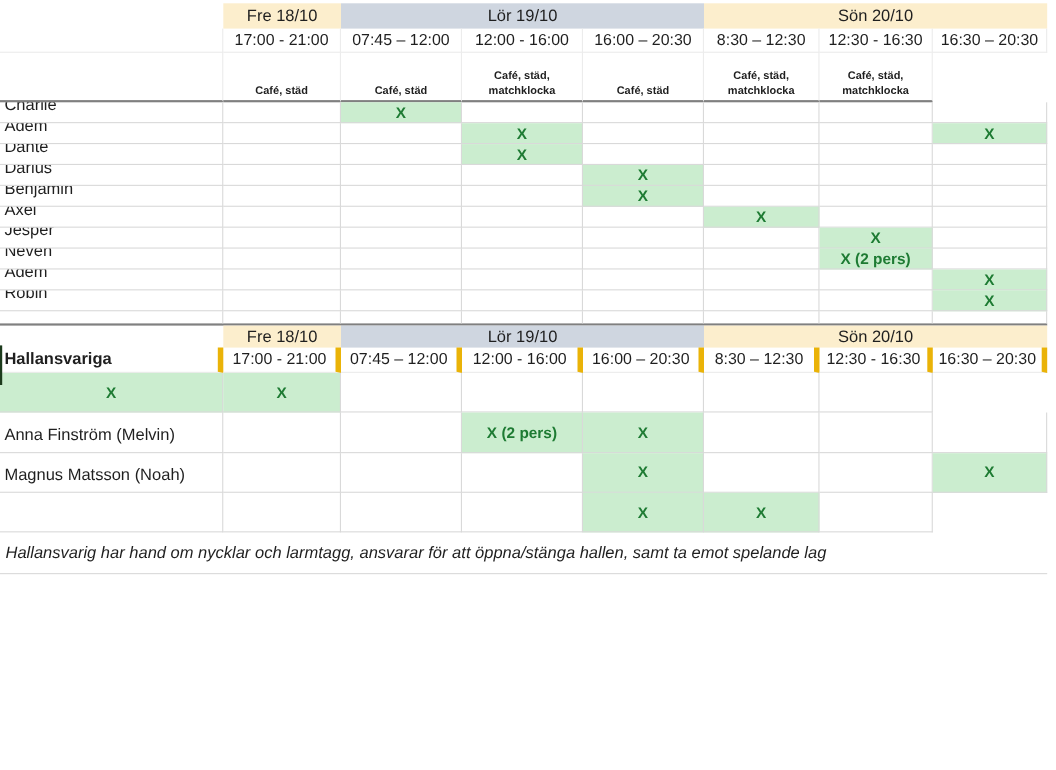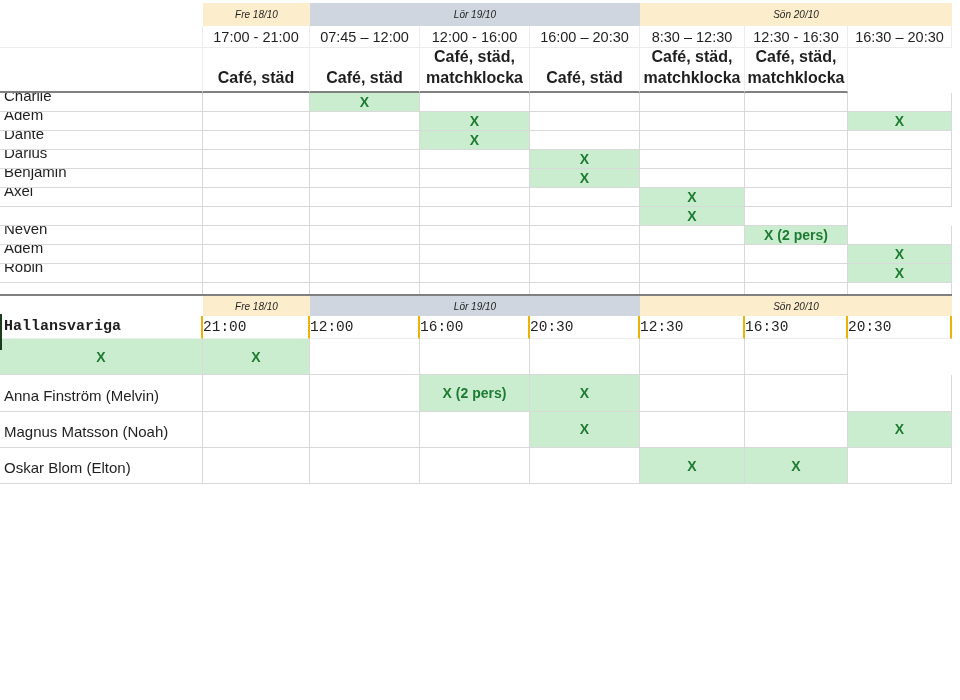--- a/index.html
+++ b/index.html
@@ -13,43 +13,43 @@
   }
   html,body{margin:0;padding:0;background:#ffffff;}
   body{font-family:"Liberation Sans", sans-serif; color:var(--ink);}
   .sheet{position:relative;width:960px;height:700px;overflow:hidden;background:#fff;}
   .spacer-top{height:3px;}
   .row{display:grid;grid-template-columns:203px 107px 110px 110px 110px 105px 103px 104px;width:952px;box-sizing:border-box;}
   .cell{box-sizing:border-box;overflow:hidden;}
   
   .r-days{height:23px;}
   .r-days .corner{border:none;}
-  .day-cell{display:flex;align-items:center;justify-content:center;font-size:10px;font-style:italic;}
+  .day-cell{display:flex;align-items:center;justify-content:center;font-size:15px;}
   .fill-tan{background:var(--tan);}
   .fill-gray{background:var(--gray);text-align:right;}
   .span3{grid-column:span 3;}
   
   .r-times{height:22px;}
   .r-times .cell{display:flex;align-items:center;justify-content:center;font-size:14.5px;border-right:1px solid #ececec;border-bottom:1px solid #ececec;}
   
   .r-tasks{height:45px;}
-  .r-tasks .cell{display:flex;align-items:flex-end;justify-content:center;text-align:center;font-weight:bold;font-size:16px;line-height:1.3;white-space:pre-line;border-right:1px solid #ececec;border-bottom:2px solid var(--thick);padding-bottom:2px;}
+  .r-tasks .cell{display:flex;align-items:flex-end;justify-content:center;text-align:center;font-weight:bold;font-size:10px;line-height:1.3;white-space:pre-line;border-right:1px solid #ececec;border-bottom:2px solid var(--thick);padding-bottom:2px;}
   
   .person-row{height:19px;}
   .hall-row{height:36.3px;}
   .person-row .cell,.hall-row .cell{border-right:1px solid var(--grid);border-bottom:1px solid var(--grid);}
   .name-cell{display:flex;align-items:flex-end;padding:0 0 7px 4px;font-size:15px;}
   .slot-cell{display:flex;align-items:center;justify-content:center;font-size:14px;font-weight:bold;color:var(--green-text);}
   .slot-cell.filled{background:var(--green-fill);}
   
   .r-gap{height:11px;}
   .r-gap .cell{border-right:1px solid var(--grid);border-bottom:none;}
   .r-days2{height:22px;border-top:2px solid var(--thick);}
   .r-times2{height:23px;}
-  .r-times2 .cell{display:flex;align-items:flex-end;justify-content:center;font-size:14.5px;padding-bottom:3px;border-right:2px solid #eab308;border-bottom:1px solid #ececec;font-family:Liberation Mono, monospace;}
+  .r-times2 .cell{display:flex;align-items:flex-end;justify-content:center;font-size:14.5px;padding-bottom:3px;border-right:5px solid #eab308;border-bottom:1px solid #ececec;}
   .r-times2 .name-head{justify-content:flex-start;padding-left:4px;font-weight:bold;font-size:15px;}
   
   .r-note{height:37px;display:flex;align-items:center;width:952px;border-bottom:1px solid var(--grid);}
   .note-text{font-style:italic;font-size:15px;padding-left:5px;white-space:nowrap;}
   
   .left-tick{position:absolute;left:0;top:314px;width:2px;height:36px;background:#1d3b1d;}
 </style>
 </head>
 <body>
 
@@ -142,20 +142,21 @@
         <div class="cell name-cell">Axel</div>
         <div class="cell slot-cell"></div>
         <div class="cell slot-cell"></div>
         <div class="cell slot-cell"></div>
         <div class="cell slot-cell"></div>
         <div class="cell slot-cell filled">X</div>
         <div class="cell slot-cell"></div>
         <div class="cell slot-cell"></div>
       </div>
       <div class="row person-row">
+        <div class="cell name-cell">Jesper</div>
         <div class="cell slot-cell"></div>
         <div class="cell slot-cell"></div>
         <div class="cell slot-cell"></div>
         <div class="cell slot-cell"></div>
         <div class="cell slot-cell"></div>
         <div class="cell slot-cell filled">X</div>
         <div class="cell slot-cell"></div>
       </div>
       <div class="row person-row">
         <div class="cell name-cell">Neven</div>
@@ -242,26 +243,28 @@
         <div class="cell name-cell">Magnus Matsson (Noah)</div>
         <div class="cell slot-cell"></div>
         <div class="cell slot-cell"></div>
         <div class="cell slot-cell"></div>
         <div class="cell slot-cell filled">X</div>
         <div class="cell slot-cell"></div>
         <div class="cell slot-cell"></div>
         <div class="cell slot-cell filled">X</div>
       </div>
       <div class="row hall-row">
-        <div class="cell name-cell">Oskar Blom (Elton)</div>
         <div class="cell slot-cell"></div>
         <div class="cell slot-cell"></div>
         <div class="cell slot-cell"></div>
         <div class="cell slot-cell"></div>
         <div class="cell slot-cell filled">X</div>
         <div class="cell slot-cell filled">X</div>
         <div class="cell slot-cell"></div>
       </div>
     </div>
 
+  <div class="r-note">
+    <div class="note-text">Hallansvarig har hand om nycklar och larmtagg, ansvarar för att öppna/stänga hallen, samt ta emot spelande lag</div>
+  </div>
 
   <div class="left-tick"></div>
 </div>
 
 </body></html>

